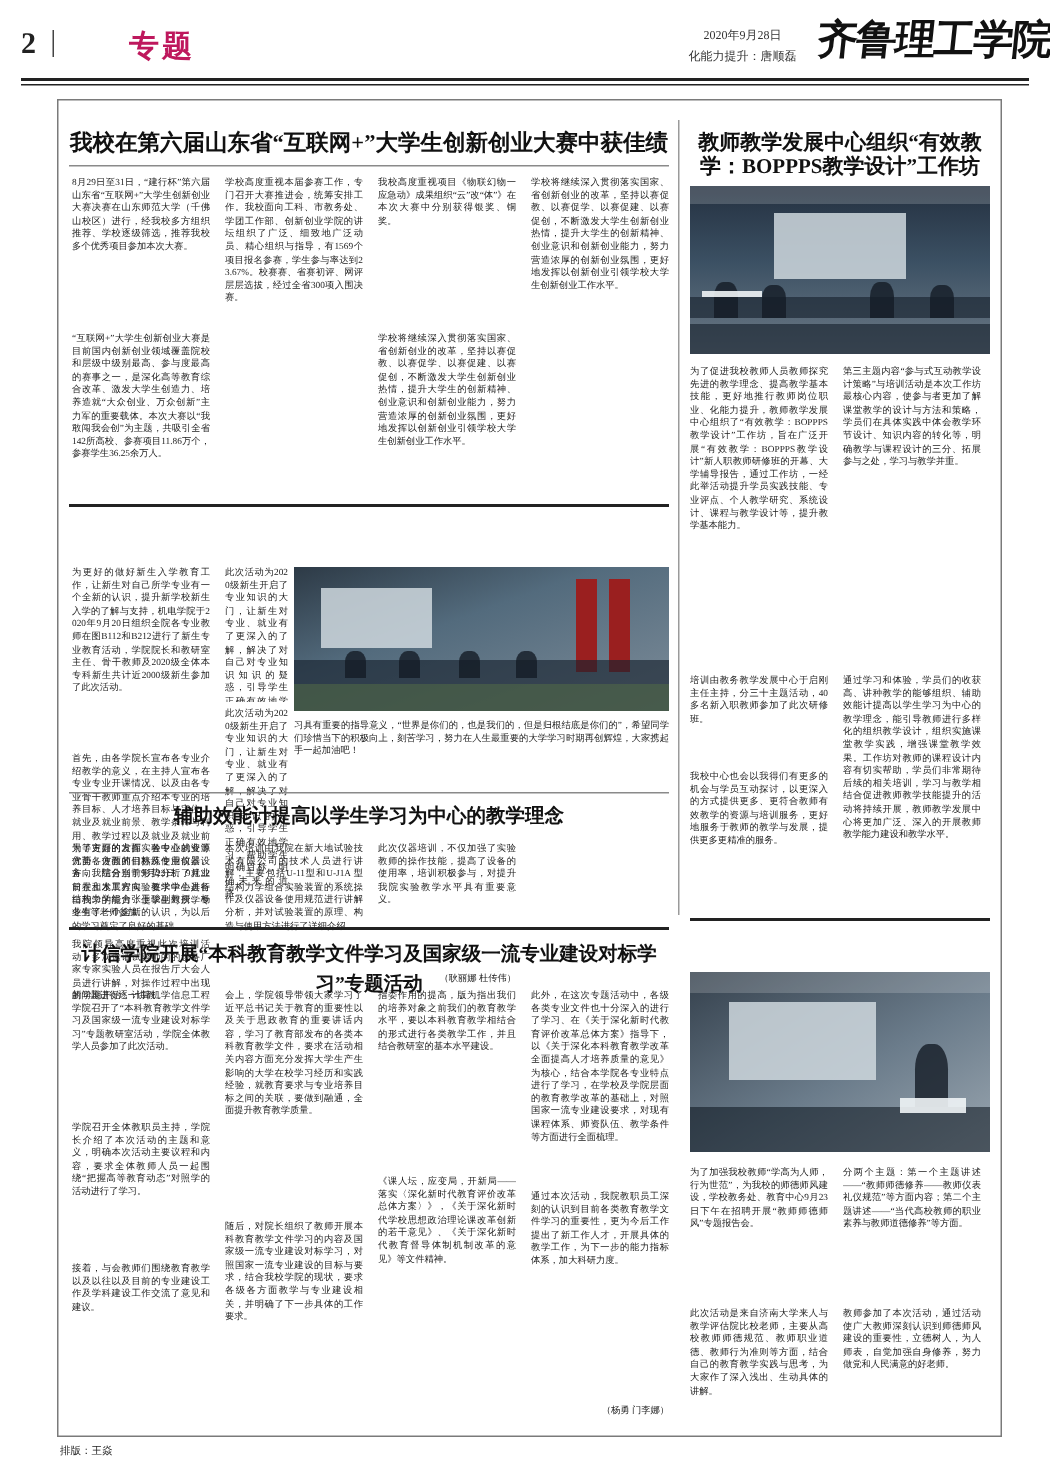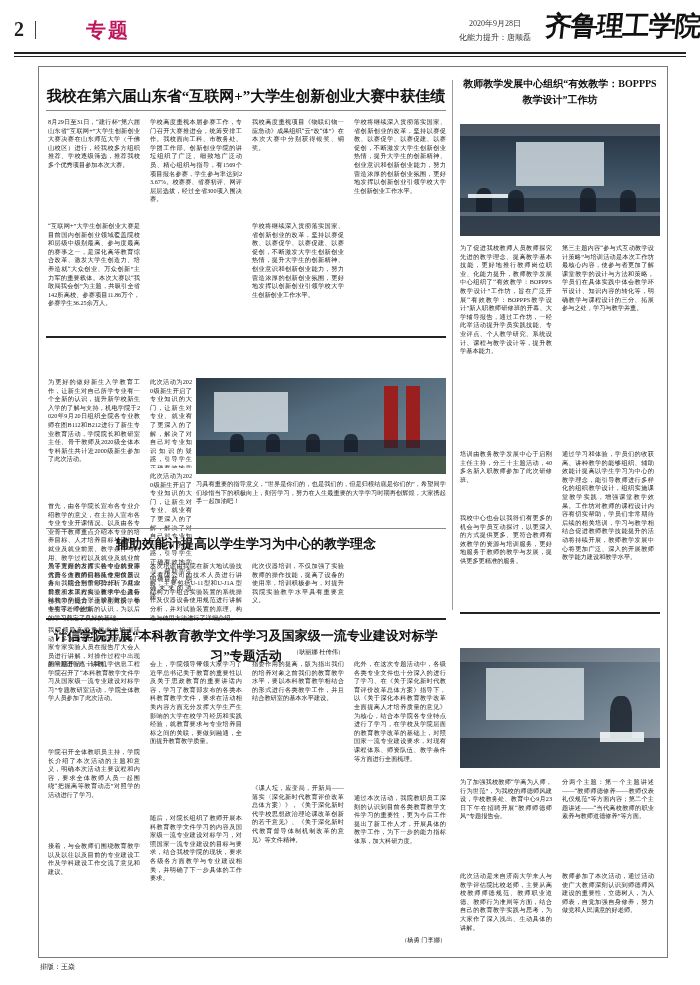--- a/index.html
+++ b/index.html
@@ -120,21 +120,21 @@
 
   <div class="body-col" style="position:absolute;left:48px;top:118px;width:92px;height:100px;overflow:hidden;">8月29日至31日，“建行杯”第六届山东省“互联网+”大学生创新创业大赛决赛在山东师范大学（千佛山校区）进行，经我校多方组织推荐、学校逐级筛选，推荐我校多个优秀项目参加本次大赛。</div>
   <div class="body-col" style="position:absolute;left:48px;top:222px;width:92px;height:110px;overflow:hidden;">“互联网+”大学生创新创业大赛是目前国内创新创业领域覆盖院校和层级中级别最高、参与度最高的赛事之一，是深化高等教育综合改革、激发大学生创造力、培养造就“大众创业、万众创新”主力军的重要载体。本次大赛以“我敢闯我会创”为主题，共吸引全省142所高校、参赛项目11.86万个，参赛学生36.25余万人。</div>
   <div class="body-col" style="position:absolute;left:150px;top:118px;width:92px;height:214px;overflow:hidden;">学校高度重视本届参赛工作，专门召开大赛推进会，统筹安排工作。我校面向工科、市教务处、学团工作部、创新创业学院的讲坛组织了广泛、细致地广泛动员、精心组织与指导，有1569个项目报名参赛，学生参与率达到23.67%。校赛赛、省赛初评、网评层层选拔，经过全省300项入围决赛。</div>
   <div class="body-col" style="position:absolute;left:252px;top:118px;width:92px;height:100px;overflow:hidden;">我校高度重视项目《物联幻物一应急动》成果组织“云”改“体”》在本次大赛中分别获得银奖、铜奖。</div>
   <div class="body-col" style="position:absolute;left:252px;top:222px;width:92px;height:110px;overflow:hidden;">学校将继续深入贯彻落实国家、省创新创业的改革，坚持以赛促教、以赛促学、以赛促建、以赛促创，不断激发大学生创新创业热情，提升大学生的创新精神、创业意识和创新创业能力，努力营造浓厚的创新创业氛围，更好地发挥以创新创业引领学校大学生创新创业工作水平。</div>
   <div class="body-col" style="position:absolute;left:354px;top:118px;width:92px;height:110px;overflow:hidden;">学校将继续深入贯彻落实国家、省创新创业的改革，坚持以赛促教、以赛促学、以赛促建、以赛促创，不断激发大学生创新创业热情，提升大学生的创新精神、创业意识和创新创业能力，努力营造浓厚的创新创业氛围，更好地发挥以创新创业引领学校大学生创新创业工作水平。</div>
 
   <div class="vline" style="left:452px;top:80px;height:530px;"></div>
 
-  <div class="hl" style="position:absolute;left:460px;top:76px;width:200px;font-size:10px;line-height:16px;">教师教学发展中心组织“有效教学：BOPPPS教学设计”工作坊</div>
+  <div class="hl" style="position:absolute;left:460px;top:88px;width:200px;font-size:14px;line-height:16px;">教师教学发展中心组织“有效教学：BOPPPS教学设计”工作坊</div>
 
   <div class="photo p2" style="position:absolute;left:460px;top:124px;width:200px;height:112px;">
     <div class="ph-screen" style="left:56px;top:18px;width:88px;height:44px;"></div>
     <div class="ph-band" style="left:0;top:0;width:200px;height:12px;"></div>
     <div class="ph-row" style="left:0;top:74px;width:200px;height:14px;"></div>
     <div class="ph-row" style="left:0;top:92px;width:200px;height:20px;"></div>
     <div class="ph-person" style="left:16px;top:64px;width:16px;height:24px;"></div>
     <div class="ph-person" style="left:48px;top:66px;width:16px;height:22px;"></div>
     <div class="ph-person" style="left:120px;top:64px;width:16px;height:24px;"></div>
     <div class="ph-person" style="left:160px;top:66px;width:16px;height:22px;"></div>

